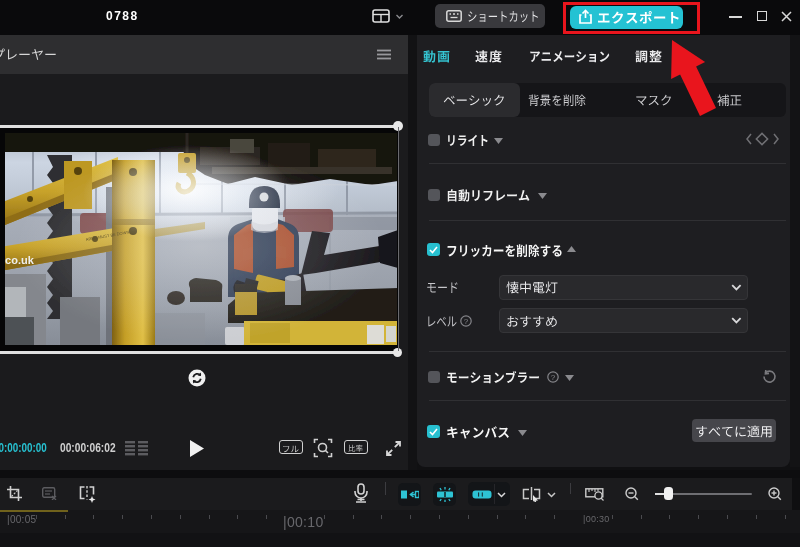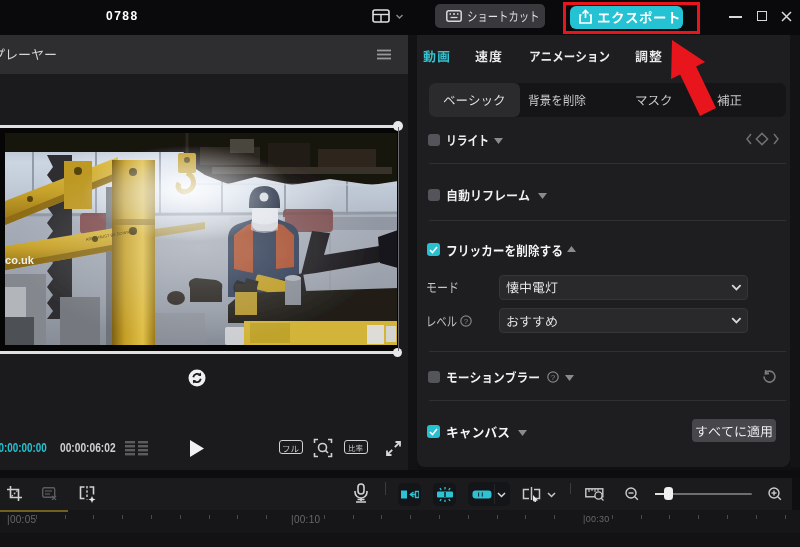--- a/index.html
+++ b/index.html
@@ -451,21 +451,21 @@
 <circle cx="6" cy="6" r="5" fill="none" stroke="#cccccc" stroke-width="1.4"></circle>
 <line x1="3.5" y1="6" x2="8.5" y2="6" stroke="#cccccc" stroke-width="1.4"></line>
     <line x1="6" y1="3.5" x2="6" y2="8.5" stroke="#cccccc" stroke-width="1.4"></line>
 <line x1="9.8" y1="9.8" x2="12.8" y2="12.8" stroke="#cccccc" stroke-width="1.4"></line>
   </svg>
 <div class="ab" style="left:0;top:510px;width:800px;height:1px;background:#28282c"></div>
 <div class="ab" style="left:0;top:510px;width:800px;height:23px;background:#161618"></div>
 <div class="ab" style="left:0;top:533px;width:800px;height:14px;background:#121214"></div>
 <div class="ab" style="left:0;top:510px;width:68px;height:2px;background:#70621c"></div>
 <div class="ab" style="left:7px;top:514px;color:#68686c;font-size:10px;letter-spacing:0.3px">|00:05</div>
-<div class="ab" style="left:291px;top:514px;color:#68686c;font-size:10px;letter-spacing:0.3px">|00:10</div>
+<div class="ab" style="left:283px;top:514px;color:#68686c;font-size:14px;letter-spacing:0.3px">|00:10</div>
 <div class="ab" style="left:583px;top:514px;color:#68686c;font-size:9px;letter-spacing:0.3px">|00:30</div>
 <div class="ab" style="left:36px;top:515px;width:1px;height:4px;background:#4a4a4e"></div>
 <div class="ab" style="left:65px;top:515px;width:1px;height:4px;background:#4a4a4e"></div>
 <div class="ab" style="left:93px;top:515px;width:1px;height:4px;background:#4a4a4e"></div>
 <div class="ab" style="left:122px;top:515px;width:1px;height:4px;background:#4a4a4e"></div>
 <div class="ab" style="left:151px;top:515px;width:1px;height:4px;background:#4a4a4e"></div>
 <div class="ab" style="left:180px;top:515px;width:1px;height:4px;background:#4a4a4e"></div>
 <div class="ab" style="left:209px;top:515px;width:1px;height:4px;background:#4a4a4e"></div>
 <div class="ab" style="left:237px;top:515px;width:1px;height:4px;background:#4a4a4e"></div>
 <div class="ab" style="left:266px;top:515px;width:1px;height:4px;background:#4a4a4e"></div>

